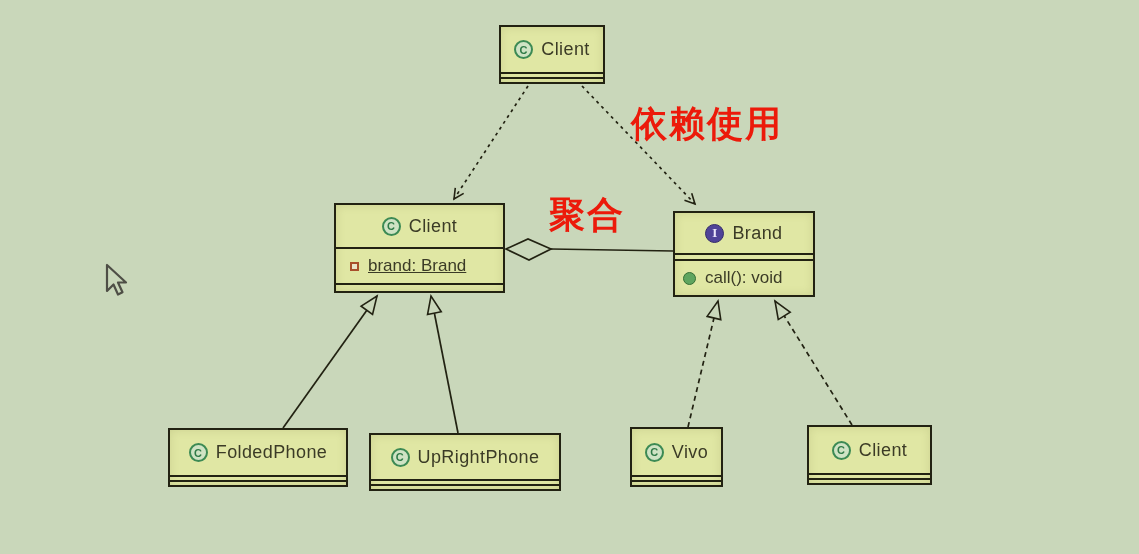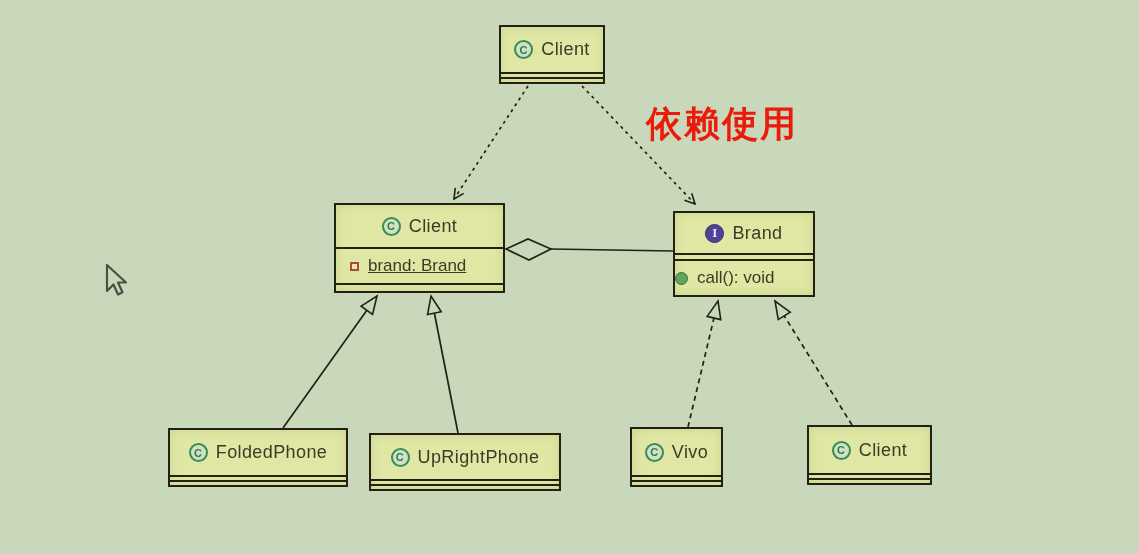--- a/index.html
+++ b/index.html
@@ -116,21 +116,21 @@
     </div>
     <div class="strip" style="height:8px;"></div>
   </div>
 
   <div class="uml-box" style="left:673px;top:211px;width:142px;height:86px;">
     <div class="uml-title" style="flex:0 0 40px;">
       <span class="icon-interface">I</span>
       <span>Brand</span>
     </div>
     <div class="strip" style="height:6px;"></div>
-    <div class="member-row" style="flex:1;padding-left:0;">
+    <div class="member-row" style="flex:1;padding-left:8px;">
       <span class="icon-method"></span>
       <span>call(): void</span>
     </div>
   </div>
 
   <div class="uml-box" style="left:168px;top:428px;width:180px;height:59px;">
     <div class="uml-title">
       <span class="icon-class">C</span>
       <span>FoldedPhone</span>
     </div>
@@ -158,19 +158,20 @@
 
   <div class="uml-box" style="left:807px;top:425px;width:125px;height:60px;">
     <div class="uml-title">
       <span class="icon-class">C</span>
       <span>Client</span>
     </div>
     <div class="strip"></div>
     <div class="strip"></div>
   </div>
 
-  <div class="annot" style="left:646px;top:106px;text-align:center;">依赖使用</div>
+  <div class="annot" style="left:631px;top:106px;text-align:center;">依赖使用</div>
+  <div class="annot" style="left:549px;top:197px;">聚合</div>
 
   <svg class="cursor" width="28" height="36" viewBox="0 0 28 36">
     <path d="M4,2 L4,28 L10.5,21.5 L15,31.5 L19.5,29.3 L15,19.5 L23,19.5 Z" fill="#c9d7ba" stroke="#4e4e46" stroke-width="2.2" stroke-linejoin="round"></path>
   </svg>
 
 </div>
 
 </body></html>

